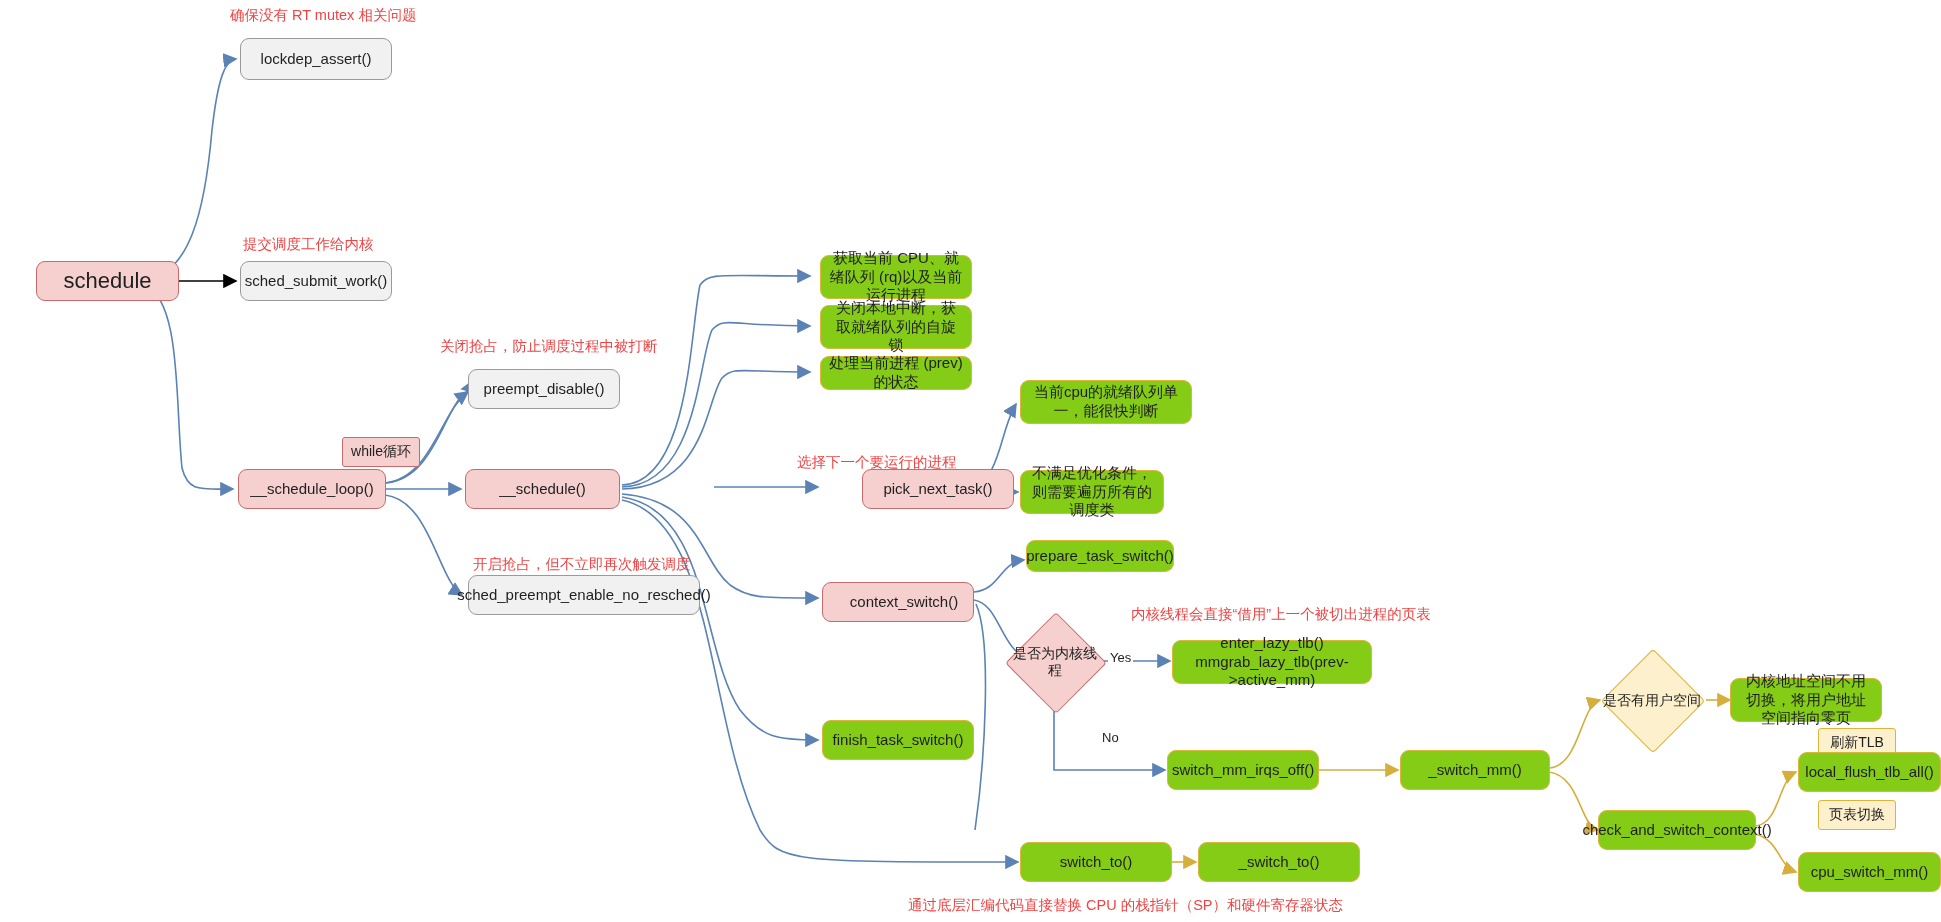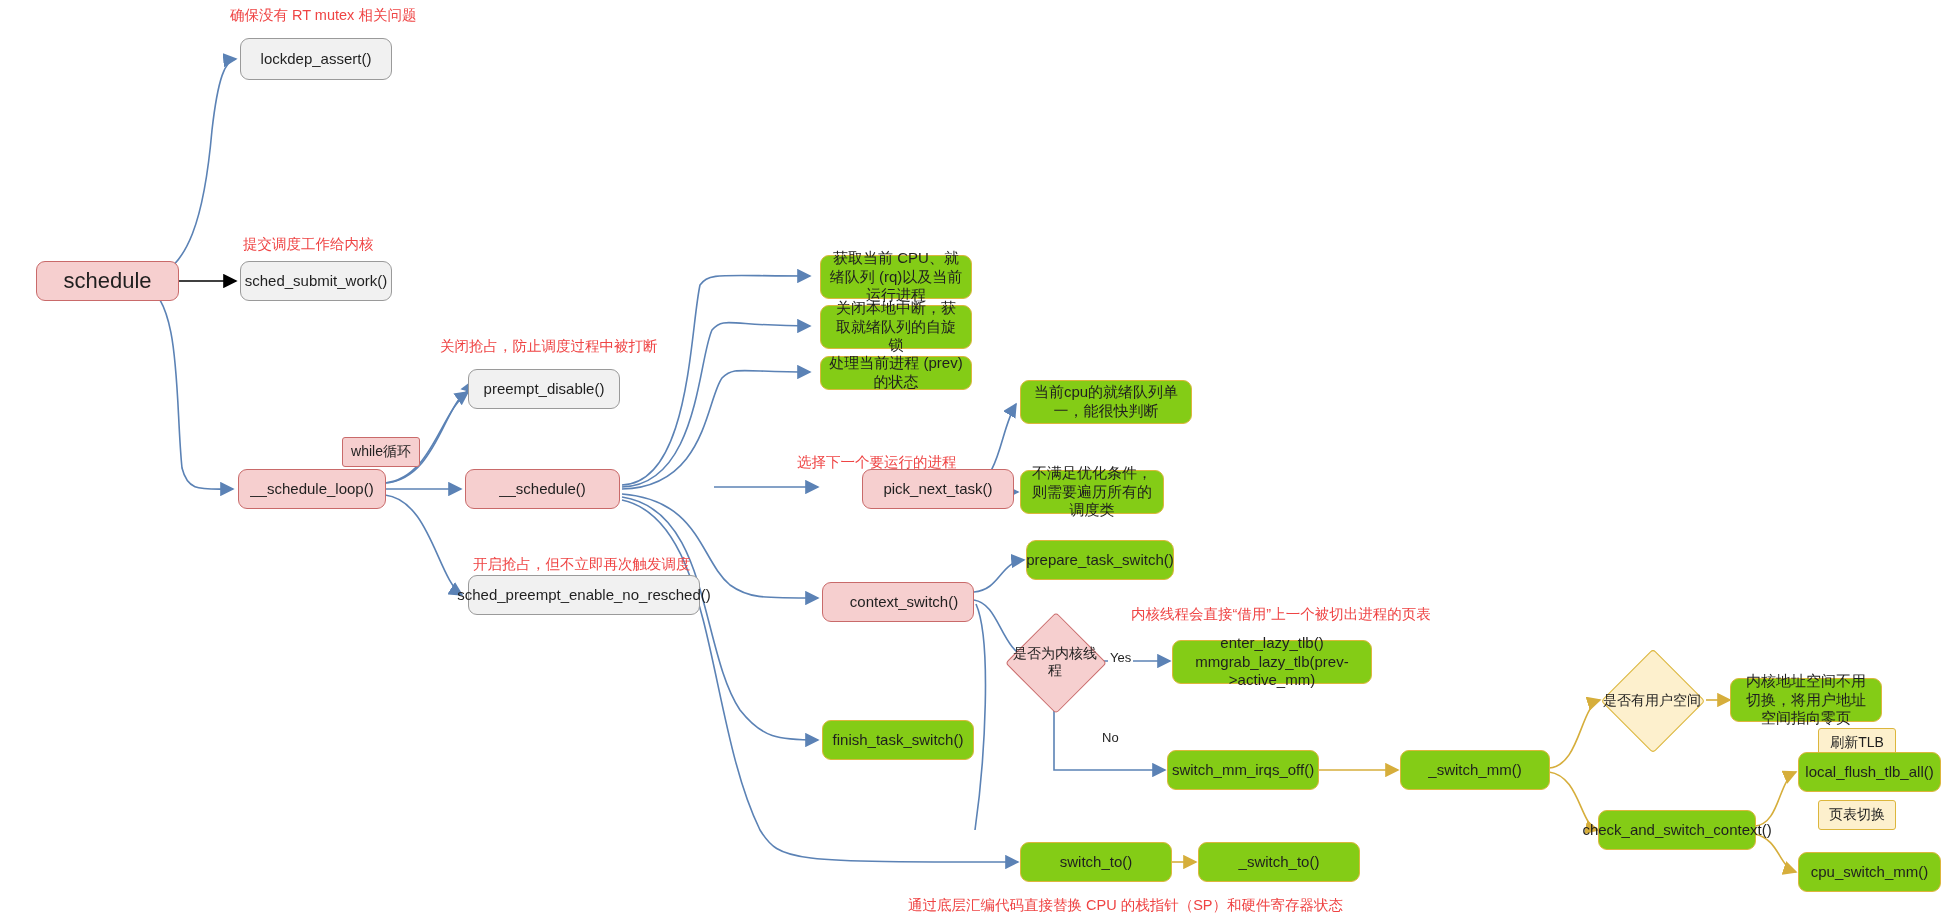--- a/index.html
+++ b/index.html
@@ -127,21 +127,21 @@
   <div class="node yellow" style="left:820px;top:356px;width:152px;height:34px;">处理当前进程 (prev) 的状态</div>
 
   <div class="node red" style="left:822px;top:469px;width:152px;height:40px;margin-left:40px;">pick_next_task()</div>
 
   <div class="node yellow" style="left:1020px;top:380px;width:172px;height:44px;">当前cpu的就绪队列单一，能很快判断</div>
 
   <div class="node yellow" style="left:1020px;top:470px;width:144px;height:44px;">不满足优化条件，则需要遍历所有的调度类</div>
 
   <div class="node red" style="left:822px;top:582px;width:152px;height:40px;padding-left:20px;">context_switch()</div>
 
-  <div class="node yellow" style="left:1026px;top:540px;width:148px;height:40px;border-radius:10px;">prepare_task_switch()</div>
+  <div class="node yellow" style="left:1026px;top:540px;width:148px;height:32px;">prepare_task_switch()</div>
 
   <div class="diamond red" style="left:1020px;top:627px;width:70px;height:70px;">
     <div class="dshape"></div>
     <div class="dtext" style="width:92px;left:-11px;">是否为内核线程</div>
   </div>
 
   <div class="node yellow" style="left:1172px;top:640px;width:200px;height:44px;">enter_lazy_tlb() mmgrab_lazy_tlb(prev-&gt;active_mm)</div>
 
   <div class="node yellow" style="left:822px;top:720px;width:152px;height:40px;">finish_task_switch()</div>
 

